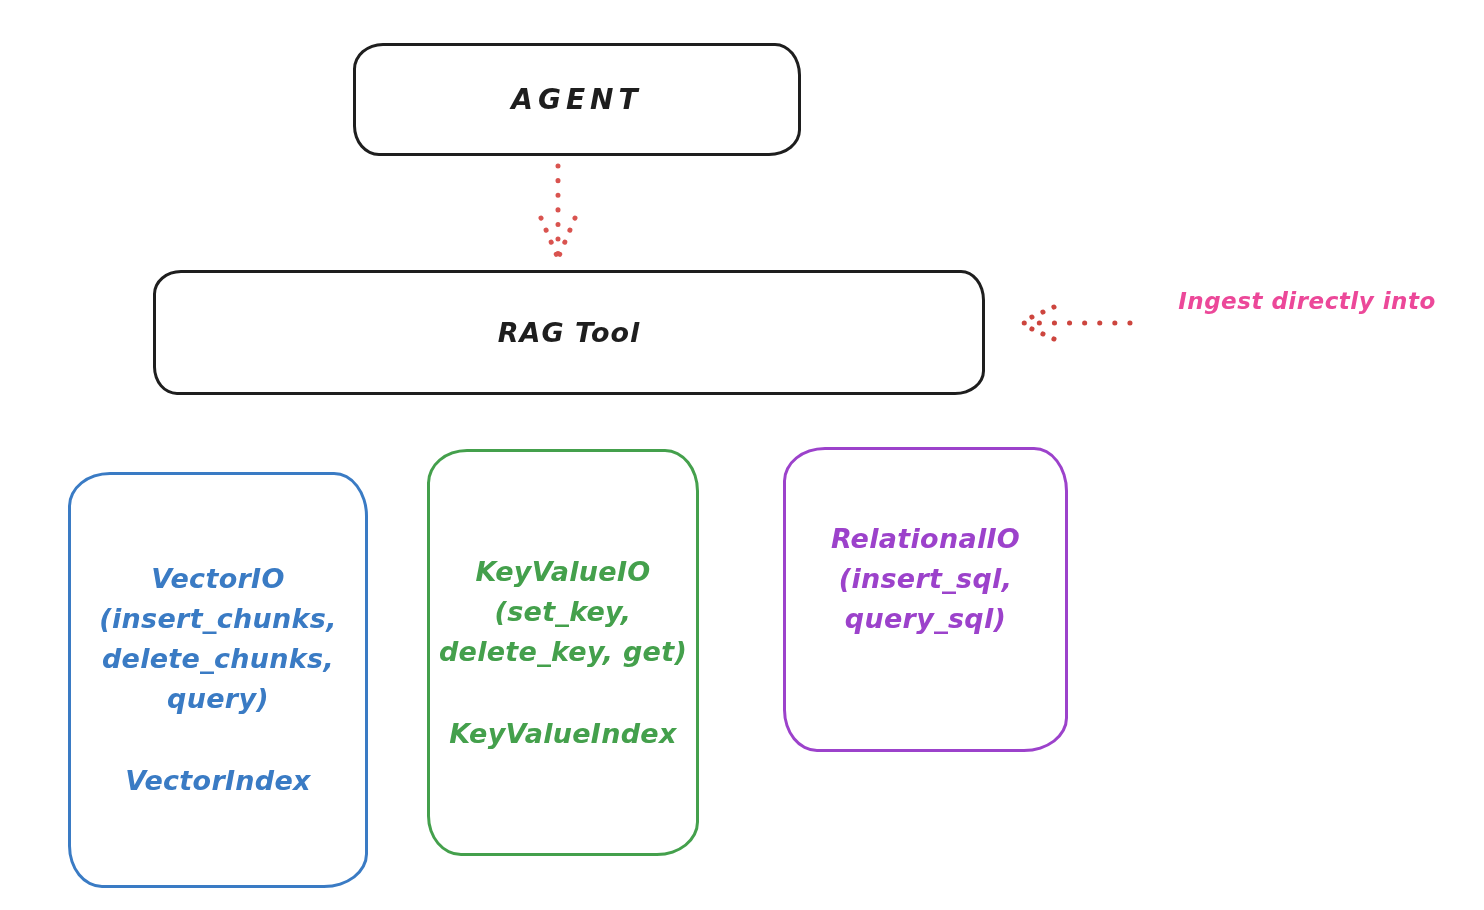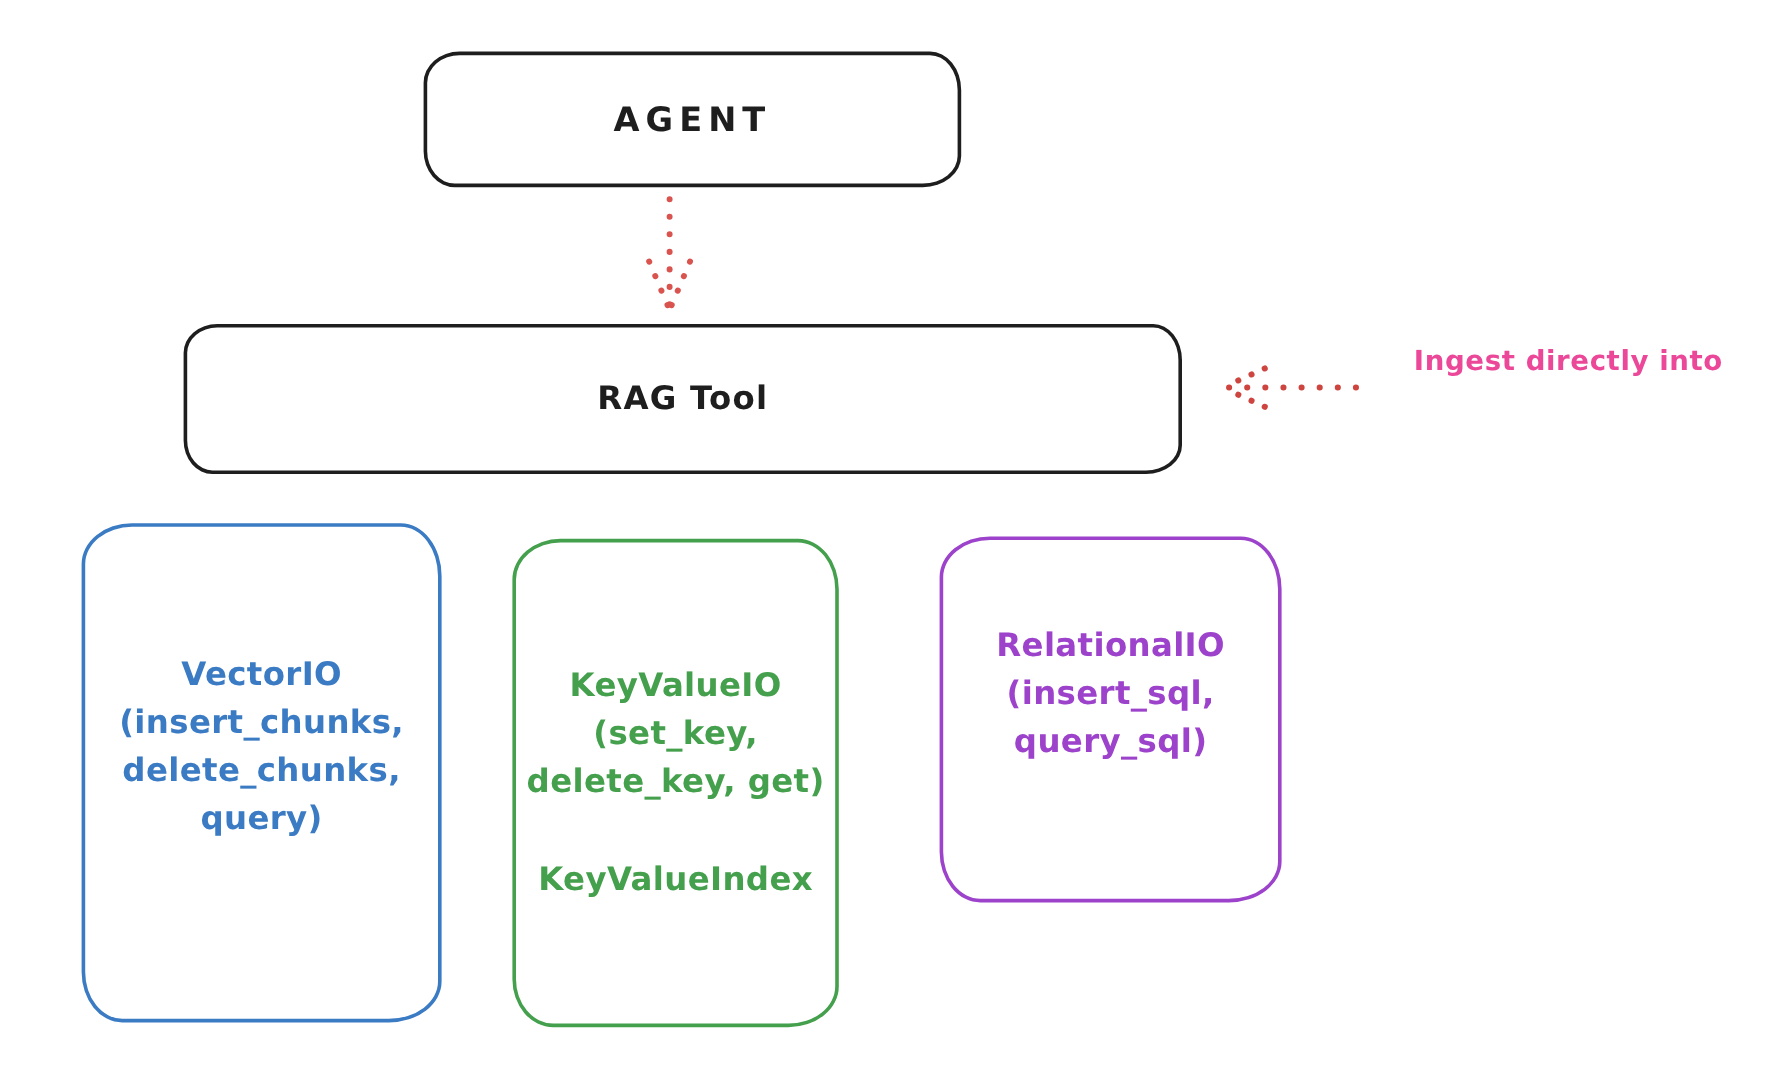--- a/index.html
+++ b/index.html
@@ -3,20 +3,21 @@
 <meta charset="utf-8">
 <style>
   html, body { margin: 0; padding: 0; background: #ffffff; }
   #canvas {
     position: relative;
     width: 1484px;
     height: 910px;
     background: #ffffff;
     font-family: "DejaVu Sans", sans-serif;
     overflow: hidden;
+    font-style: italic;
   }
   .node {
     position: absolute;
     background: #ffffff;
     border: 3.5px solid #1e1e1e;
     display: flex;
     align-items: center;
     justify-content: center;
     box-sizing: border-box;
   }
@@ -60,21 +61,21 @@
     text-align: center;
   }
   .card-text {
     font-size: 27px;
     font-weight: bold;
     line-height: 40px;
     letter-spacing: 0.3px;
   }
   .card-gap { height: 42px; }
   #vectorio-card {
-    left: 68px; top: 436px; width: 300px; height: 416px;
+    left: 68px; top: 472px; width: 300px; height: 416px;
     border-color: #3a7bc4; color: #3a7bc4;
     border-radius: 42px 34px 44px 34px / 34px 44px 34px 42px;
   }
   #keyvalueio-card {
     left: 427px; top: 449px; width: 272px; height: 407px;
     border-color: #44a04c; color: #44a04c;
     border-radius: 40px 34px 42px 34px / 34px 42px 34px 40px;
   }
   #relationalio-card {
     left: 783px; top: 447px; width: 285px; height: 305px;
@@ -115,20 +116,21 @@
     <div>Ingest directly into</div>
   </div>
 
   <div class="card" id="vectorio-card">
     <div class="card-text">
       <div>VectorIO</div>
       <div>(insert_chunks,</div>
       <div>delete_chunks,</div>
       <div>query)</div>
       <div class="card-gap"></div>
+      <div>VectorIndex</div>
     </div>
   </div>
 
   <div class="card" id="keyvalueio-card">
     <div class="card-text">
       <div>KeyValueIO</div>
       <div>(set_key,</div>
       <div>delete_key, get)</div>
       <div class="card-gap"></div>
       <div>KeyValueIndex</div>

